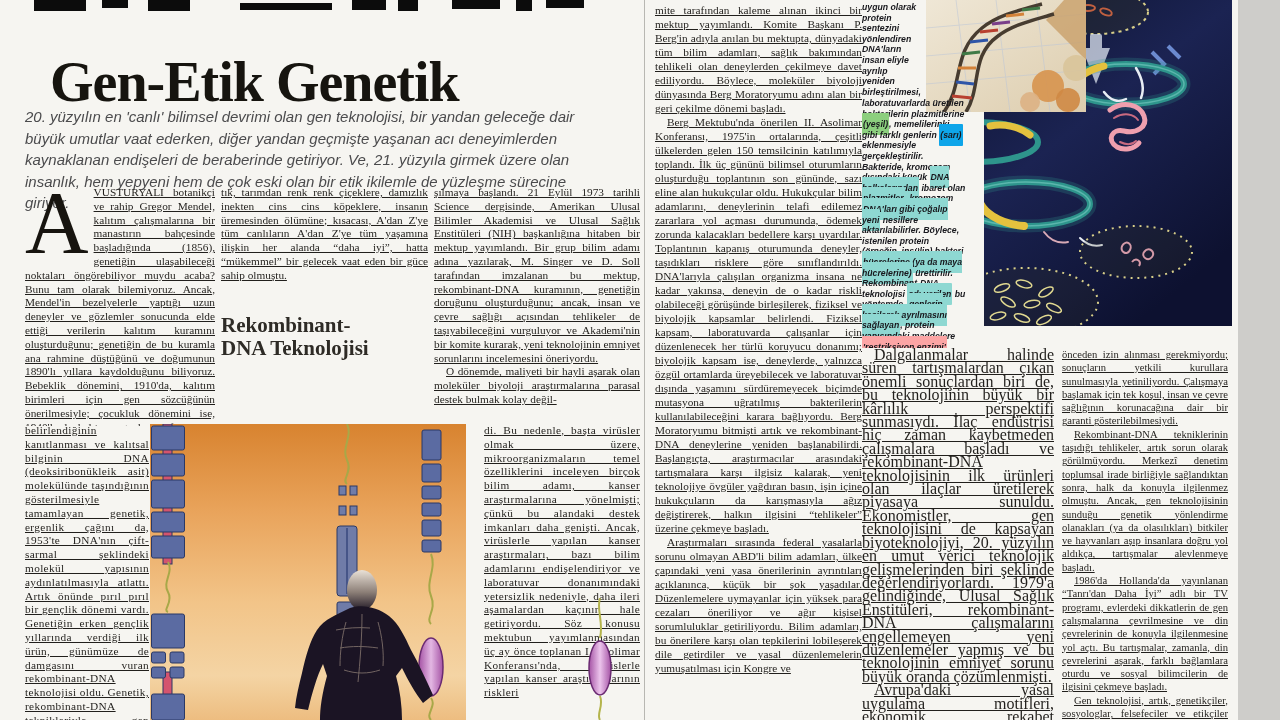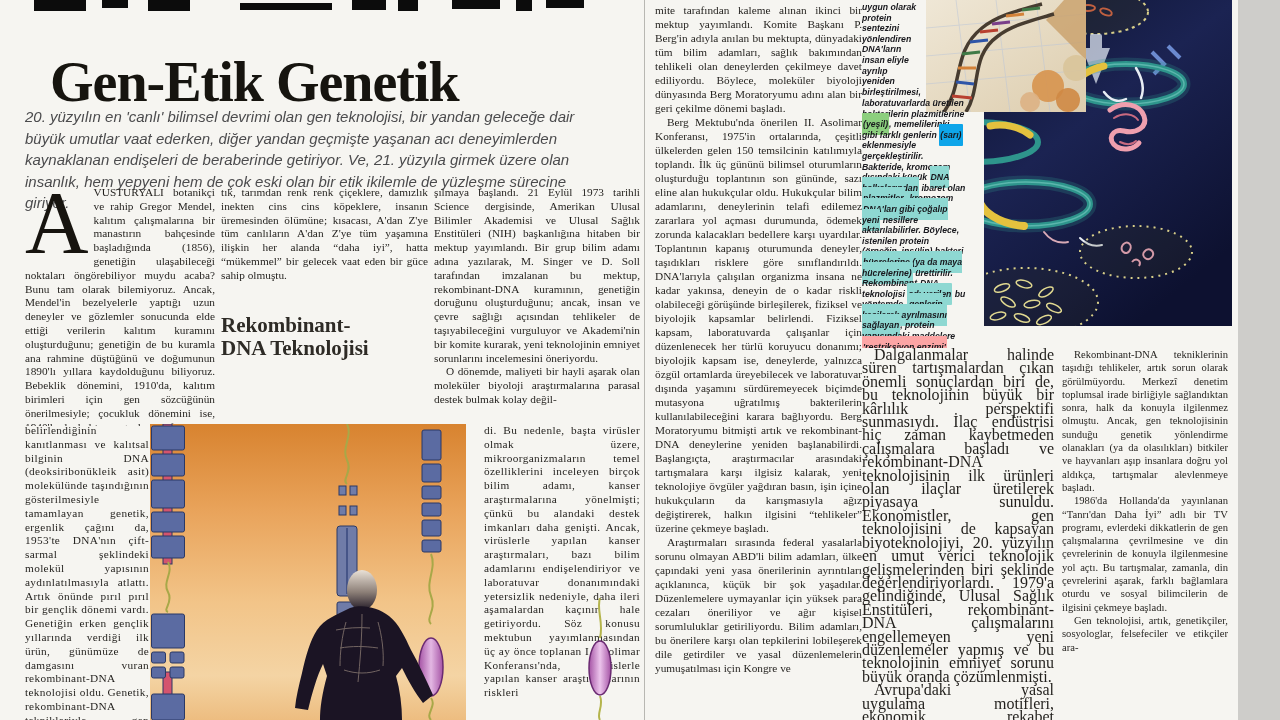--- a/index.html
+++ b/index.html
@@ -1,20 +1,20 @@
 <!DOCTYPE html>
 <html><head>
 <meta charset="utf-8">
 <style>
   html,body{margin:0;padding:0;background:#888;}
   .page{position:relative;width:1280px;height:720px;overflow:hidden;
         background:#f6f5f1;font-family:"Liberation Serif",serif;}
   
   .col{position:absolute;overflow:hidden;font-family:"Liberation Serif",serif;
-       font-size:11.3px;line-height:13.8px;text-align:justify;color:#211f1c;}
+       font-size:11.3px;line-height:13.8px;text-align:justify;color:#211f1c;text-decoration:underline;}
   .col p{margin:0;}
   .col p.ind{text-indent:12px;}
   .narrow{letter-spacing:.35px;}
   
   .headline{position:absolute;left:50px;top:12px;width:560px;
             font-size:56px;font-weight:bold;color:#16140f;letter-spacing:-1px;
             font-family:"Liberation Serif",serif;white-space:nowrap;}
   .intro{position:absolute;left:25px;top:106px;width:582px;
          font-family:Liberation Sans, sans-serif;font-style:italic;
          font-size:15px;line-height:21.5px;color:#4b4b4d;text-align:left;}
@@ -321,19 +321,20 @@
     <span><span>uygun olarak protein sentezini yönlendiren DNA'ların insan eliyle ayrılıp yeniden birleştirilmesi, laboratuvarlarda üretilen bakterilerin plazmitlerine </span><span class="hl hl-green">(yeşil)</span><span>, memelilerinki gibi farklı genlerin </span><span class="hl hl-yellow">(sarı)</span><span> eklenmesiyle gerçekleştirilir. Bakteride, kromozom dışındaki küçük </span><span class="hl hl-cyan">DNA halkalarından</span><span> ibaret olan </span><span class="hl hl-cyan">plazmitler</span><span>, kromozom </span><span class="hl hl-cyan">DNA'ları gibi çoğalıp yeni</span><span> nesillere aktarılabilirler. Böylece, istenilen protein (örneğin, insülin) bakteri </span><span class="hl hl-cyan">hücrelerine (ya da maya hücrelerine)</span><span> ürettirilir. Rekombinant-DNA teknolojisi </span><span class="hl hl-cyan">adı verilen</span><span> bu yöntemde, </span><span class="hl hl-cyan">genlerin kesilerek ayrılmasını sağlayan</span><span>, protein yapısındaki maddelere </span><span class="hl hl-pink">'restriksiyon enzimi'</span><span> </span></span>
   </div>
 
   <div class="col" style="left:862px;top:348px;width:192px;height:372px;font-size:16px;line-height:13.4px;">
     <p class="ind">Dalgalanmalar halinde süren tartışmalardan çıkan önemli sonuçlardan biri de, bu teknolojinin büyük bir kârlılık perspektifi sunmasıydı. İlaç endüstrisi hiç zaman kaybetmeden çalışmalara başladı ve rekombinant-DNA teknolojisinin ilk ürünleri olan ilaçlar üretilerek piyasaya sunuldu. Ekonomistler, gen teknolojisini de kapsayan biyoteknolojiyi, 20. yüzyılın en umut verici teknolojik gelişmelerinden biri şeklinde değerlendiriyorlardı. 1979'a gelindiğinde, Ulusal Sağlık Enstitüleri, rekombinant-DNA çalışmalarını engellemeyen yeni düzenlemeler yapmış ve bu teknolojinin emniyet sorunu büyük oranda çözümlenmişti.</p>
     <p class="ind">Avrupa'daki yasal uygulama motifleri, ekonomik rekabet eşitsizliğini de engelliyordu. Büyük ölçekli ticari çalışmalar, özellikle atık sorunu üzerinde durularak, sıkı bir biçimde denetleniyordu. Bu düzenlemeler, yalnızca bilim</p>
     <p class="ind">Tartışmalar Avrupa'da, ABD'dekinden daha uzun sürdü ve teknik emniyet sorununun ötesine geçerek, daha çok toplumsal sorunlara yöneldi.</p>
   </div>
 
   <div class="col" style="left:1062px;top:348px;width:166px;height:372px;font-size:10.6px;line-height:13.3px;">
+    <p>önceden izin alınması gerekmiyordu; sonuçların yetkili kurullara sunulmasıyla yetiniliyordu. Çalışmaya başlamak için tek koşul, insan ve çevre sağlığının korunacağına dair bir garanti gösterilebilmesiydi.</p>
     <p class="ind">Rekombinant-DNA tekniklerinin taşıdığı tehlikeler, artık sorun olarak görülmüyordu. Merkezî denetim toplumsal irade birliğiyle sağlandıktan sonra, halk da konuyla ilgilenmez olmuştu. Ancak, gen teknolojisinin sunduğu genetik yönlendirme olanakları (ya da olasılıkları) bitkiler ve hayvanları aşıp insanlara doğru yol aldıkça, tartışmalar alevlenmeye başladı.</p>
     <p class="ind">1986'da Hollanda'da yayınlanan “Tanrı'dan Daha İyi” adlı bir TV programı, evlerdeki dikkatlerin de gen çalışmalarına çevrilmesine ve din çevrelerinin de konuyla ilgilenmesine yol açtı. Bu tartışmalar, zamanla, din çevrelerini aşarak, farklı bağlamlara oturdu ve sosyal bilimcilerin de ilgisini çekmeye başladı.</p>
     <p class="ind">Gen teknolojisi, artık, genetikçiler, sosyologlar, felsefeciler ve etikçiler ara-</p>
   </div>
 
   <div class="edge-right"></div>
 </div>
 
 </body></html>

